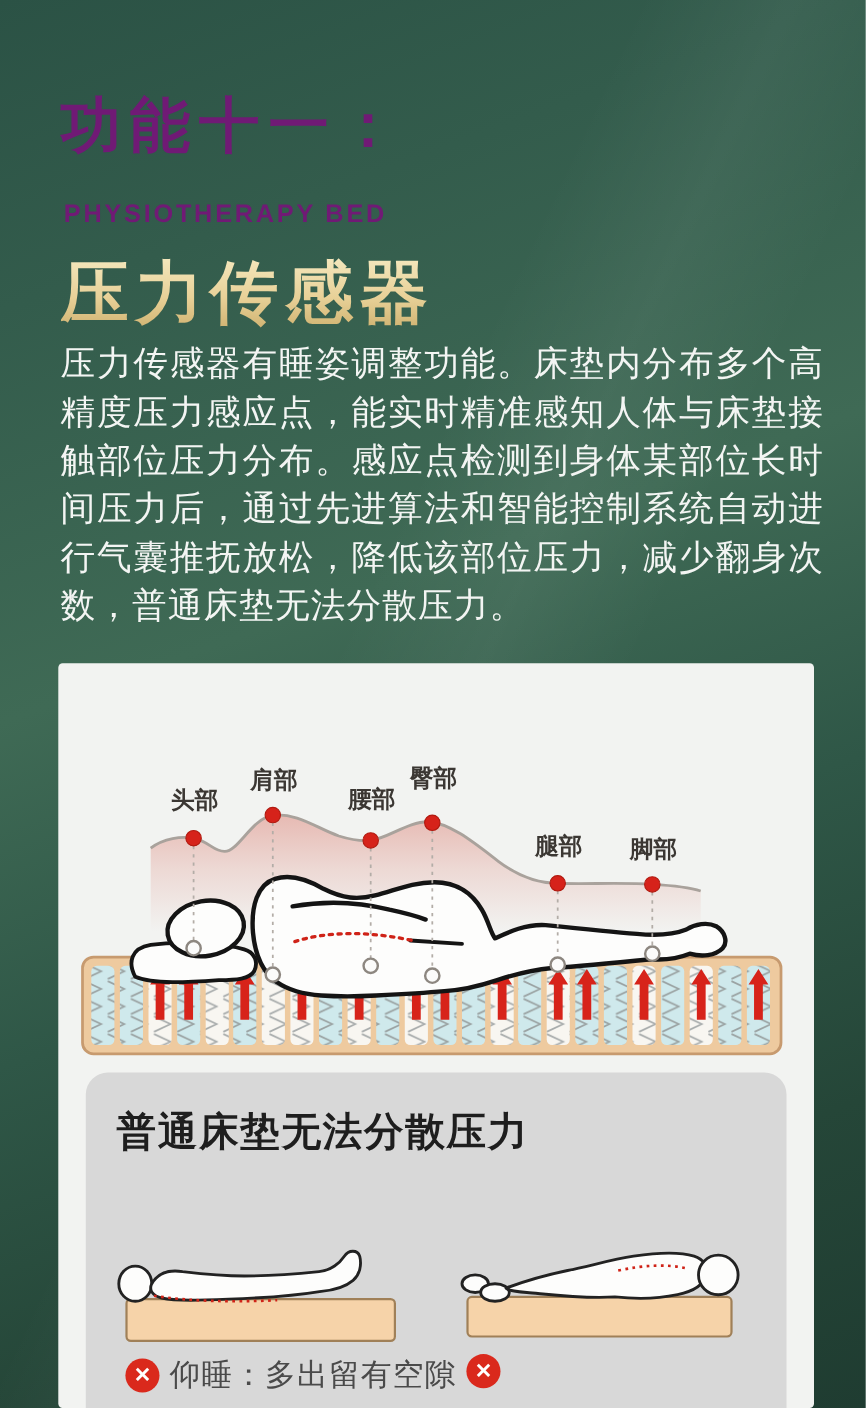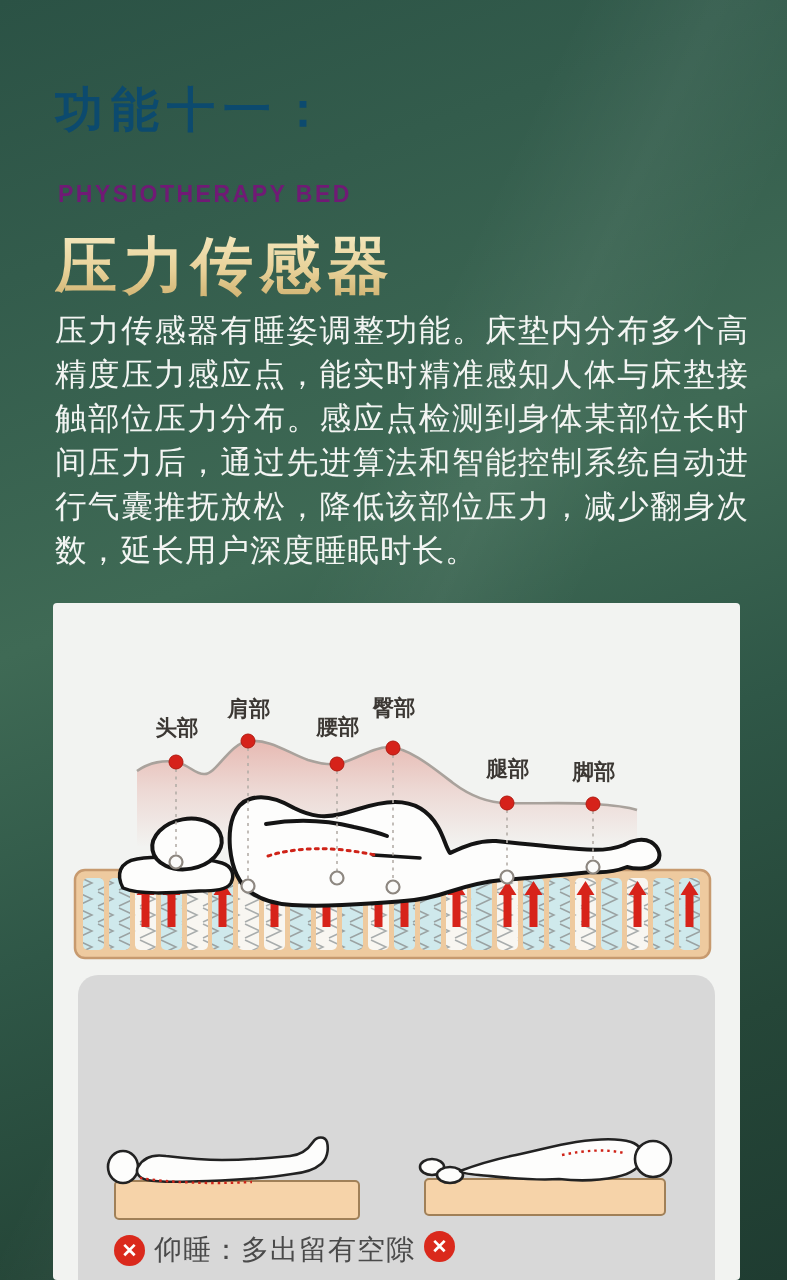--- a/index.html
+++ b/index.html
@@ -6,22 +6,22 @@
   html,body { width:787px; height:1280px; overflow:hidden; }
   body {
     position:relative;
     font-family:"Liberation Sans", sans-serif;
     background:
       linear-gradient(115deg, rgba(255,255,255,0) 42%, rgba(255,255,255,0.05) 52%, rgba(255,255,255,0) 62%),
       linear-gradient(160deg, #2b5245 0%, #335c4c 18%, #3f6a55 42%, #2f5747 62%, #254638 82%, #1f3c31 100%);
   }
   .title-cn {
     position:absolute; left:55px; top:78px;
-    font-size:48px; font-weight:bold; letter-spacing:8px;
-    color:#0c4a6e;
+    font-size:55px; font-weight:bold; letter-spacing:8px;
+    color:#701a75;
   }
   .subtitle-en {
     position:absolute; left:58px; top:181px;
     font-size:23px; font-weight:600; letter-spacing:2.5px;
     color:#701a75;
   }
   .feature-name {
     position:absolute; left:55px; top:224px;
     font-size:62px; font-weight:bold; letter-spacing:6px;
     background:linear-gradient(180deg,#f7edc7 0%, #e8d198 55%, #c9aa66 100%);
@@ -72,21 +72,21 @@
     font-family:"Liberation Sans", sans-serif;
     font-size:21.5px; font-weight:bold; fill:#3b3733;
   }
 </style>
 </head>
 <body>
 
 <div class="title-cn">功能十一：</div>
 <div class="subtitle-en">PHYSIOTHERAPY BED</div>
 <div class="feature-name">压力传感器</div>
-<div class="description">压力传感器有睡姿调整功能。床垫内分布多个高精度压力感应点，能实时精准感知人体与床垫接触部位压力分布。感应点检测到身体某部位长时间压力后，通过先进算法和智能控制系统自动进行气囊推抚放松，降低该部位压力，减少翻身次数，延长用户深度睡眠时长。</div>
+<div class="description">压力传感器有睡姿调整功能。床垫内分布多个高精度压力感应点，能实时精准感知人体与床垫接触部位压力分布。感应点检测到身体某部位长时间压力后，通过先进算法和智能控制系统自动进行气囊推抚放松，降低该部位压力，减少翻身次数，普通床垫无法分散压力。</div>
 
 <div class="white-card">
 
   <svg class="illustration" width="687" height="372" viewBox="0 0 687 372">
     <defs>
       <linearGradient id="pinkFade" gradientUnits="userSpaceOnUse" x1="0" y1="140" x2="0" y2="244">
         <stop offset="0" stop-color="rgba(216,110,96,0.42)"></stop>
         <stop offset="0.45" stop-color="rgba(216,110,96,0.20)"></stop>
         <stop offset="1" stop-color="rgba(216,110,96,0)"></stop>
       </linearGradient>
@@ -191,20 +191,21 @@
 
     <text class="pt-label" x="124" y="132" text-anchor="middle">头部</text>
     <text class="pt-label" x="196" y="113" text-anchor="middle">肩部</text>
     <text class="pt-label" x="285" y="131" text-anchor="middle">腰部</text>
     <text class="pt-label" x="341" y="112" text-anchor="middle">臀部</text>
     <text class="pt-label" x="455" y="173" text-anchor="middle">腿部</text>
     <text class="pt-label" x="541" y="176" text-anchor="middle">脚部</text>
   </svg>
 
   <div class="gray-card">
+    <div class="gray-title">普通床垫无法分散压力</div>
 
     <svg class="mini-fig back" width="292" height="110" viewBox="0 0 292 110">
       <rect x="25" y="64" width="244" height="38" rx="4" fill="#f6d3a9" stroke="#a08058" stroke-width="2"></rect>
       <g stroke="#222222" stroke-width="2.6" fill="#fdfdfc" stroke-linejoin="round" stroke-linecap="round">
         <ellipse cx="33" cy="50" rx="15" ry="16"></ellipse>
         <path d="M48,50 C53,41 63,37 76,39 C93,41 112,43 132,43 C156,43 180,41 200,39 C211,38 219,31 223,25 C227,19 235,19 237,25 C239,33 237,42 231,47 C224,53 213,56 202,57 C178,61 148,63 118,64 C94,65 70,66 57,63 C49,61 45,56 48,50 Z"></path>
       </g>
       <path fill="none" stroke="#cf2318" stroke-width="2.4" stroke-dasharray="2.5 4" d="M50,61 C82,66 122,67 162,65"></path>
     </svg>
 

